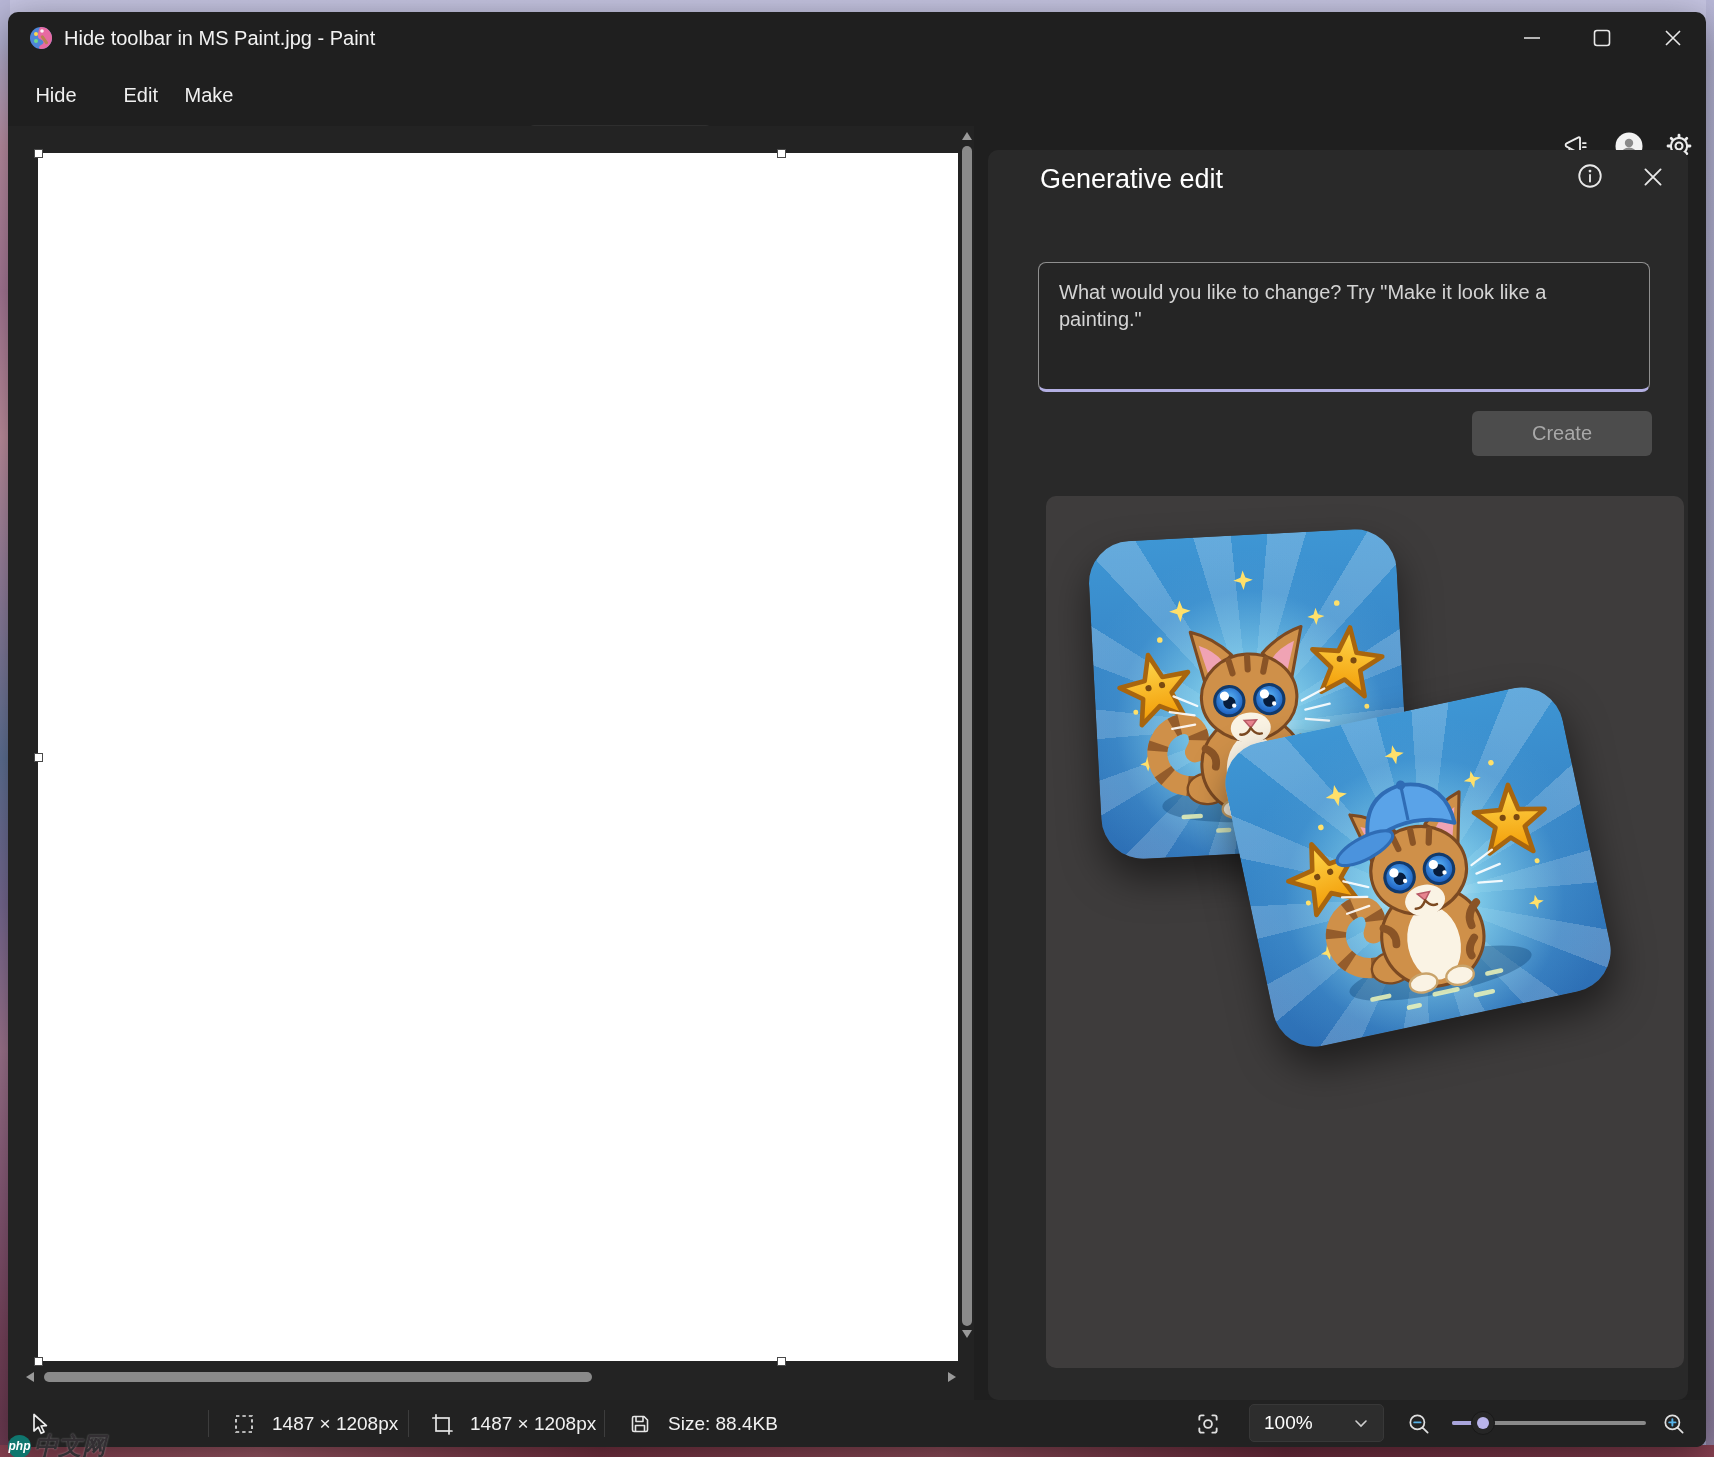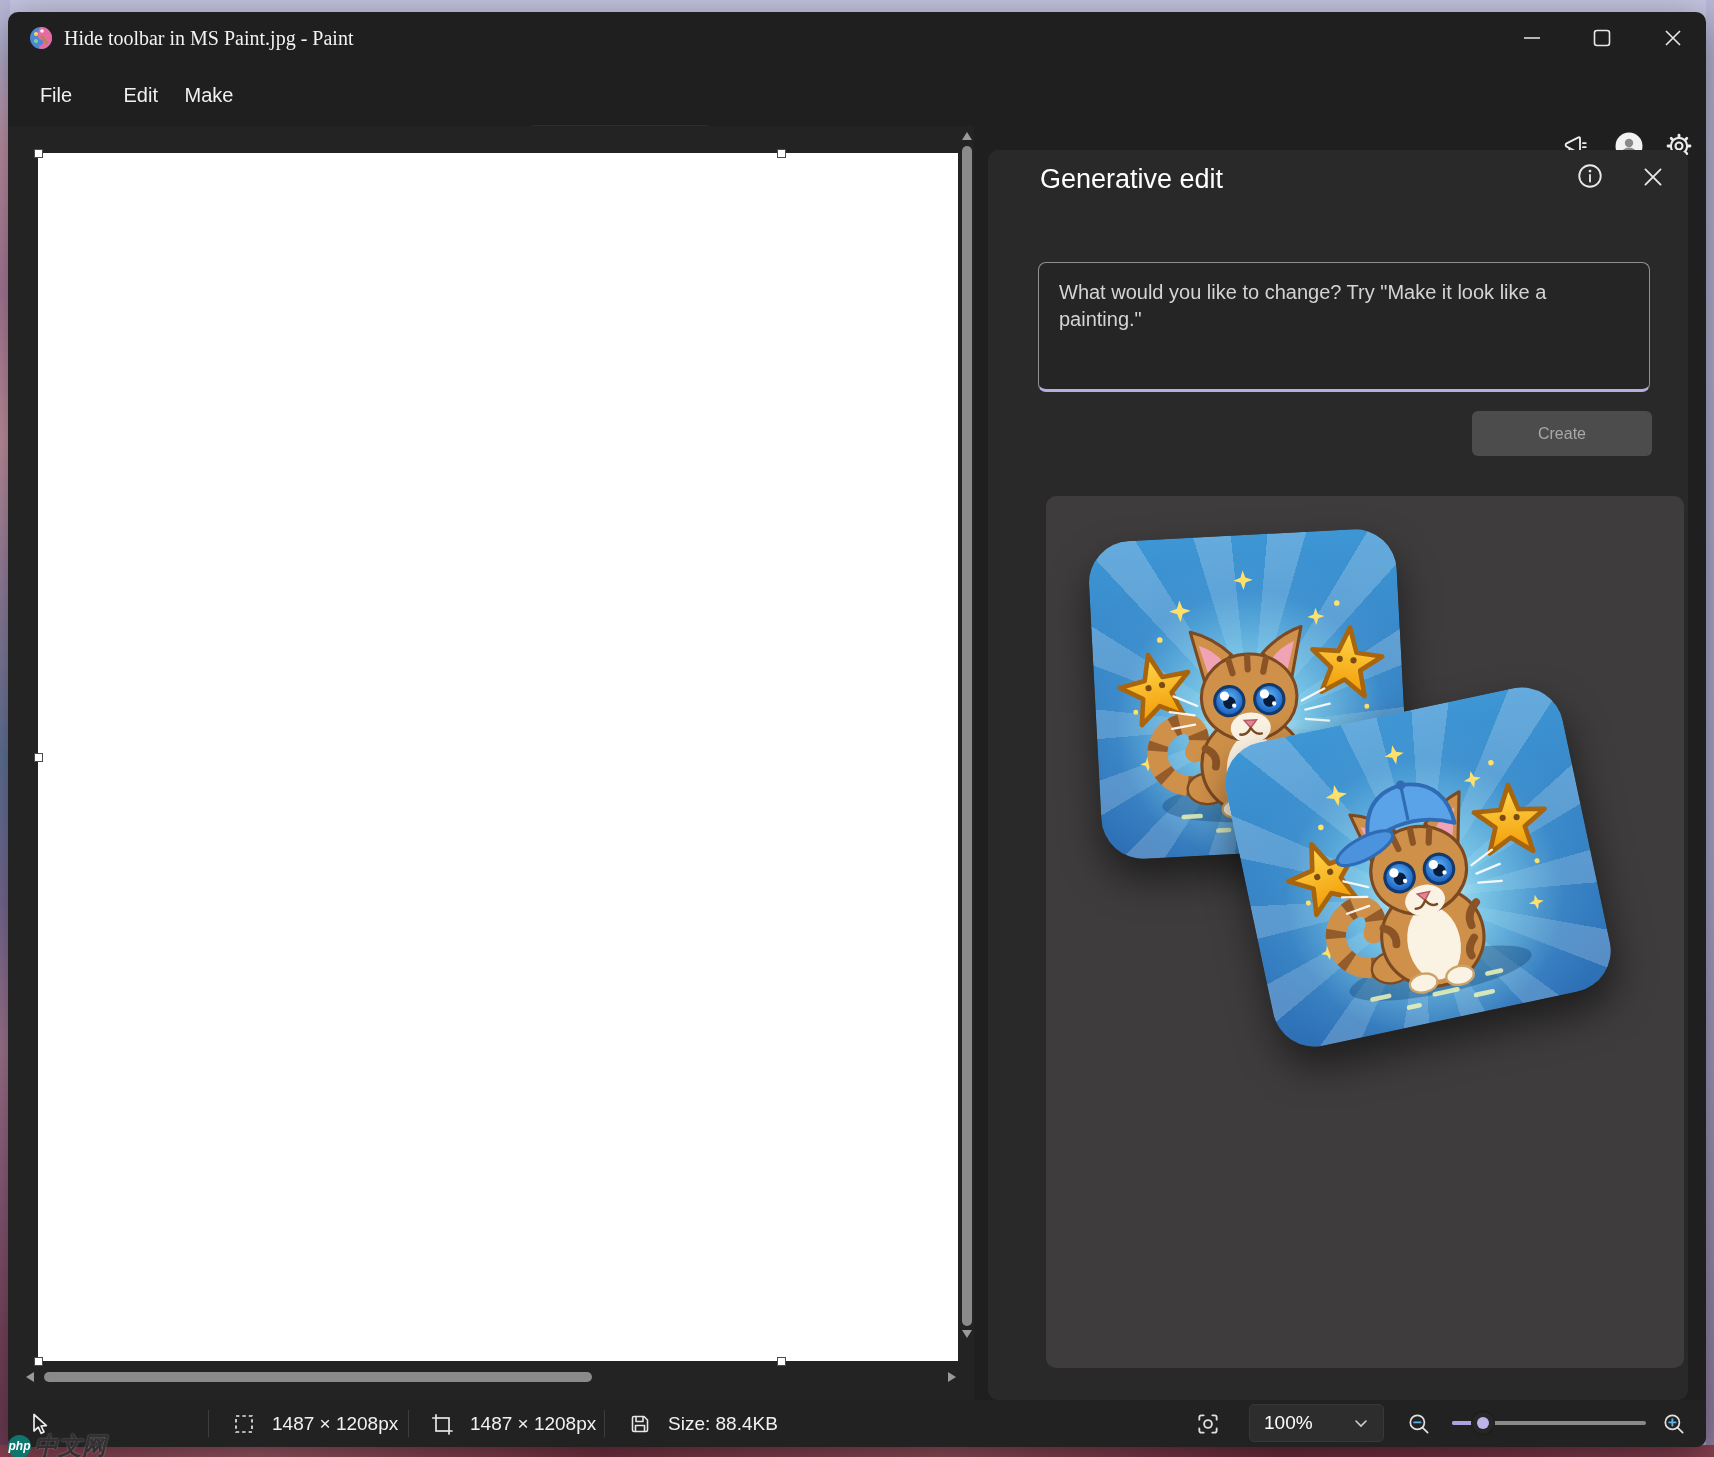--- a/index.html
+++ b/index.html
@@ -14,21 +14,21 @@
     background:linear-gradient(180deg,#b9b8d8 0%,#b9b8d8 3%,#c596ab 10%,#b07f9f 20%,#cb98a8 30%,#9d87a6 40%,#64789e 52%,#7d6f9a 62%,#a77b96 72%,#8f5f7e 82%,#7c4660 92%,#6d3b52 100%);}
   .wp-bottom{position:absolute;left:0;top:1445px;width:1714px;height:12px;z-index:0;
     background:linear-gradient(90deg,#8a4152,#a05a68 15%,#7a3344 35%,#95505e 55%,#6f2c3e 75%,#8a4152 100%);}
   .wp-right{position:absolute;right:0;top:0;width:8px;height:1457px;z-index:0;
     background:linear-gradient(180deg,#b9b8d8 0%,#a9a8cc 60%,#8f7fa0 100%);}
 
   .window{position:absolute;left:8px;top:12px;width:1698px;height:1435px;z-index:1;
     background:#1f1f1f;border-radius:10px;box-shadow:0 10px 40px rgba(0,0,0,.45);overflow:hidden;color:#fff;}
 
   
-  .titlebar{position:absolute;left:0;top:0;width:100%;height:52px;font-family:Liberation Serif, serif;}
+  .titlebar{position:absolute;left:0;top:0;width:100%;height:52px;}
   .app-logo{position:absolute;left:20px;top:13px;width:26px;height:26px;}
   .title-text{position:absolute;left:56px;top:0;line-height:52px;font-size:20px;color:#f2f2f2;white-space:nowrap;}
   .cap{position:absolute;top:0;width:58px;height:52px;display:flex;align-items:center;justify-content:center;cursor:default;}
   .cap svg{display:block;}
 
   
   .menubar{position:absolute;left:0;top:52px;width:100%;height:62px;}
   .menu-item{position:absolute;top:0;height:62px;line-height:62px;text-align:center;font-size:20px;color:#f0f0f0;border-radius:6px;}
   .msep{position:absolute;top:68px;width:1px;height:30px;background:#3f3f3f;}
   .mbtn{position:absolute;top:62px;width:40px;height:40px;display:flex;align-items:center;justify-content:center;border-radius:6px;color:#ececec;}
@@ -50,21 +50,21 @@
 
   
   .panel{position:absolute;left:980px;top:138px;width:700px;height:1250px;background:#292929;border-radius:10px;}
   .panel-title{position:absolute;left:52px;top:14px;font-size:27px;font-weight:400;color:#ffffff;}
   .pico{position:absolute;width:36px;height:36px;display:flex;align-items:center;justify-content:center;color:#e8e8e8;border-radius:6px;}
   .prompt{position:absolute;left:50px;top:112px;width:612px;height:130px;box-sizing:border-box;
     background:#252525;border:1px solid #8f8f8f;border-bottom:3px solid #b3afe2;border-radius:8px;
     padding:16px 20px;color:#e6e6e6;font-size:20px;font-family:"Liberation Sans",sans-serif;resize:none;outline:none;line-height:1.35;}
   .prompt::placeholder{color:#d4d4d4;opacity:1;}
   .create-btn{position:absolute;left:484px;top:261px;width:180px;height:45px;background:#4c4c4c;border:none;
-    color:#a8a8a8;font-size:16px;border-radius:6px;font-family:"Liberation Sans",sans-serif;}
+    color:#a8a8a8;font-size:20px;border-radius:6px;font-family:"Liberation Sans",sans-serif;}
   .img-card{position:absolute;left:58px;top:346px;width:638px;height:872px;background:#3e3c3c;border-radius:10px;}
 
   .sticker{position:absolute;border-radius:42px;overflow:hidden;box-shadow:0 20px 38px rgba(0,0,0,.5);
     background:
       radial-gradient(circle at 50% 60%, rgba(225,248,253,.95) 0%, rgba(140,216,240,.8) 22%, rgba(80,160,215,.25) 55%, rgba(60,130,190,0) 72%),
       repeating-conic-gradient(from 8deg at 50% 60%, rgba(255,255,255,.20) 0deg 11deg, rgba(255,255,255,0) 11deg 26deg),
       linear-gradient(180deg,#3e96d4,#2d6fb5);}
   .sticker svg{position:absolute;inset:0;width:100%;height:100%;}
   .sticker1{left:49px;top:39px;width:308px;height:318px;transform:rotate(-3deg);z-index:1;}
   .sticker2{left:200px;top:216px;width:344px;height:310px;transform:rotate(-12deg);z-index:2;}
@@ -216,21 +216,21 @@
         </svg>
     </div>
     <div class="cap" style="left:1636px;">
       <svg width="24" height="24">
           <path d="M5 5 L19 19 M19 5 L5 19" stroke="#e8e8e8" stroke-width="1.6"></path>
         </svg>
     </div>
   </div>
 
   <div class="menubar">
-    <div class="menu-item" style="left:20px;width:56px;">File</div>
+    <div class="menu-item" style="left:20px;width:56px;">Hide</div>
     <div class="menu-item" style="left:92px;width:58px;text-align:right;">Edit</div>
     <div class="menu-item" style="left:168px;width:66px;">Make</div>
     <div class="msep" style="left:244px;"></div>
     <div class="mbtn" style="left:257px;">
       <svg width="26" height="26" viewBox="0 0 24 24" fill="none" stroke="currentColor" stroke-width="1.6" stroke-linejoin="round">
         <path d="M4.5 6 A1.5 1.5 0 0 1 6 4.5 H16 L19.5 8 V18 A1.5 1.5 0 0 1 18 19.5 H6 A1.5 1.5 0 0 1 4.5 18 Z"></path>
         <path d="M8 4.5 V9.5 H15 V4.5"></path>
           <path d="M7.5 19.5 V13.5 H16.5 V19.5"></path>
       </svg>
     </div>

